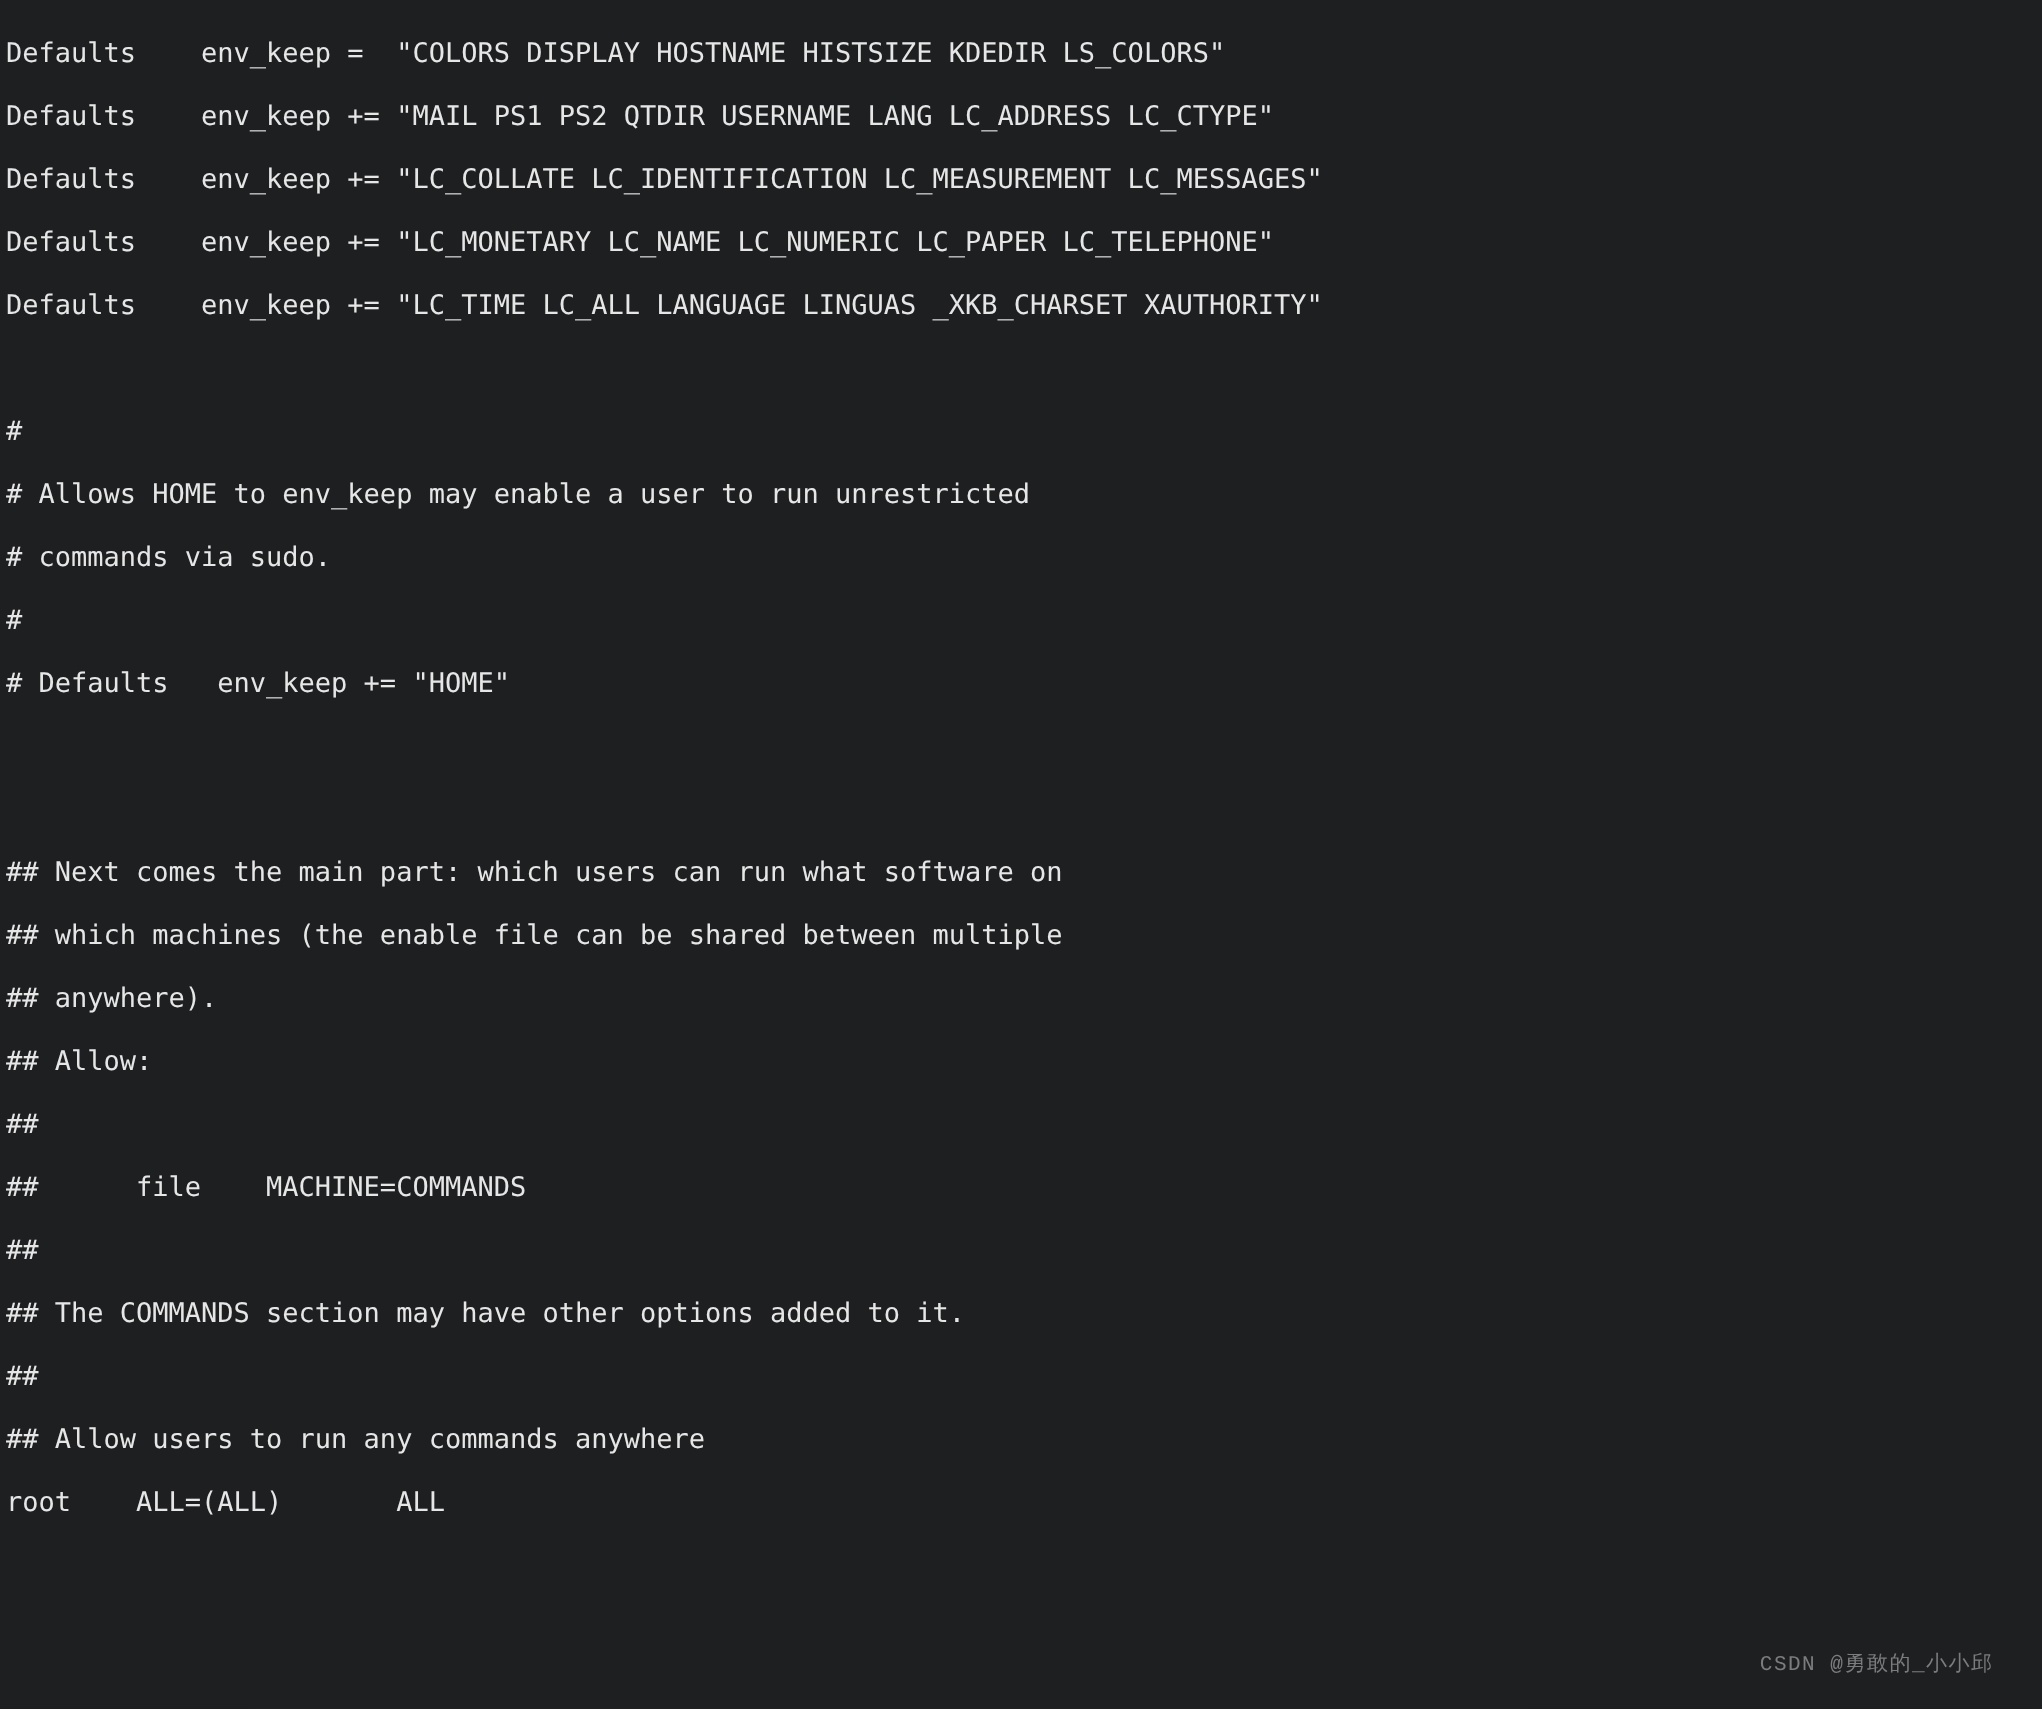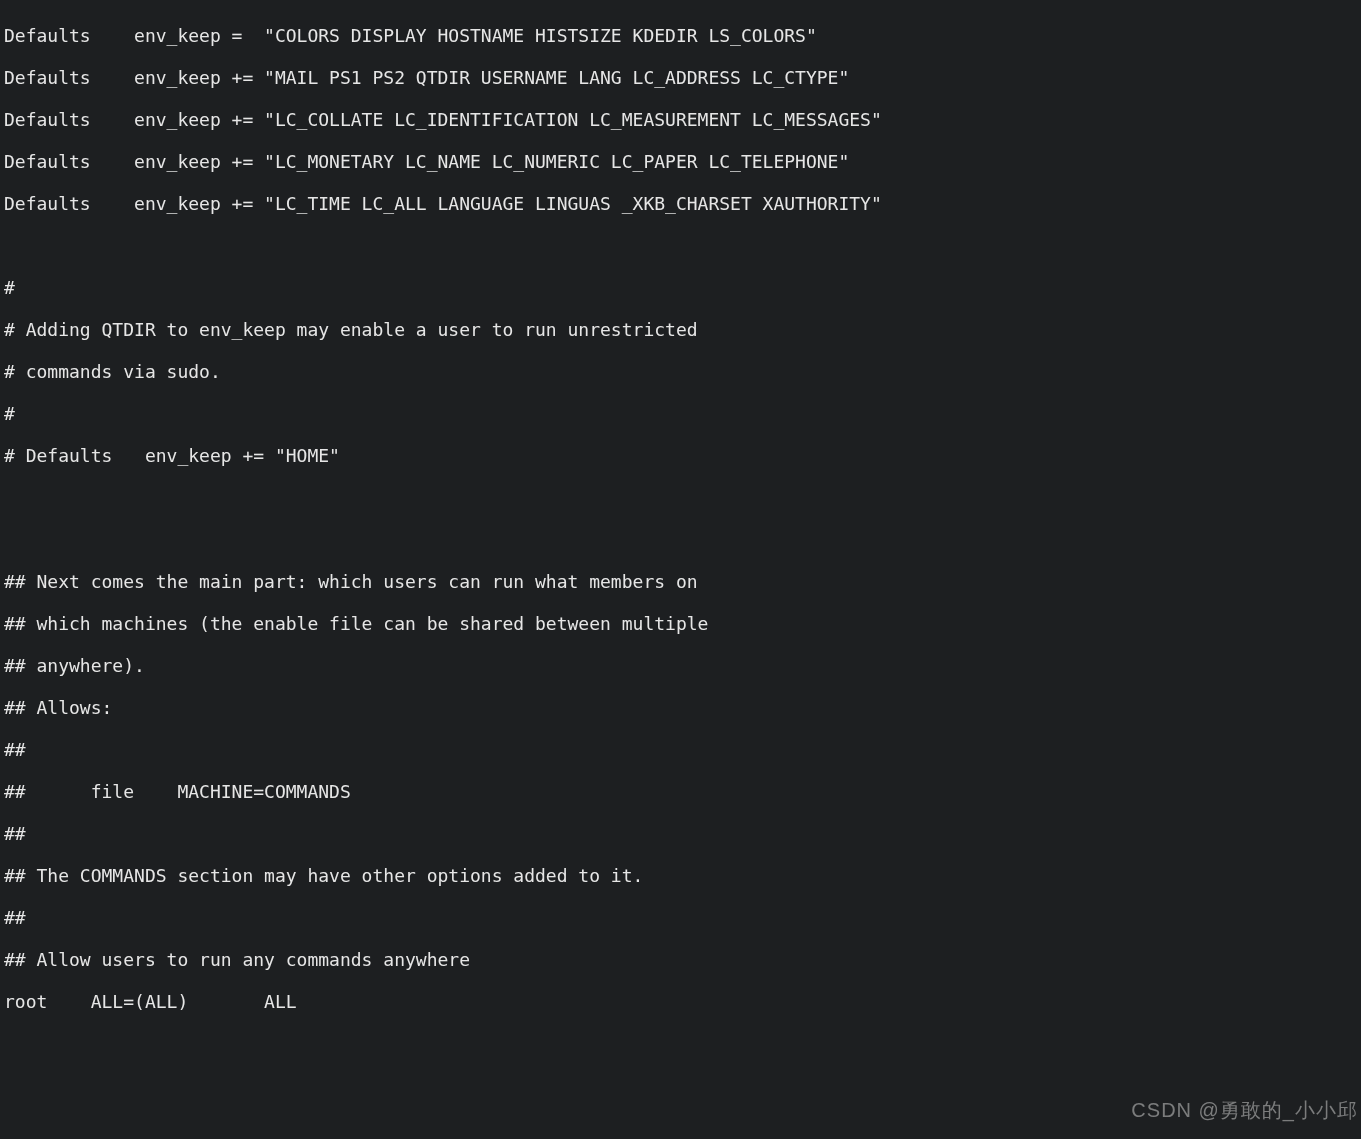--- a/index.html
+++ b/index.html
@@ -14,49 +14,49 @@
     height: 1139px;
     overflow: hidden;
   }
   .terminal {
     white-space: pre;
     padding: 4px 4px 4px 4px;
   }
   .line { display:block; }
   .watermark {
     position: absolute;
-    right: 3px;
+    right: 32px;
     bottom: 18px;
     color: rgba(200,200,200,0.55);
-    font-family: Liberation Sans, sans-serif;
-    font-size: 20px;
+    font-family: Liberation Mono, monospace;
+    font-size: 14px;
     letter-spacing: 1px;
   }
 </style>
 </head>
 <body>
 
 <div class="terminal">
 <span class="line">Defaults    env_keep =  "COLORS DISPLAY HOSTNAME HISTSIZE KDEDIR LS_COLORS"</span>
 <span class="line">Defaults    env_keep += "MAIL PS1 PS2 QTDIR USERNAME LANG LC_ADDRESS LC_CTYPE"</span>
 <span class="line">Defaults    env_keep += "LC_COLLATE LC_IDENTIFICATION LC_MEASUREMENT LC_MESSAGES"</span>
 <span class="line">Defaults    env_keep += "LC_MONETARY LC_NAME LC_NUMERIC LC_PAPER LC_TELEPHONE"</span>
 <span class="line">Defaults    env_keep += "LC_TIME LC_ALL LANGUAGE LINGUAS _XKB_CHARSET XAUTHORITY"</span>
 <span class="line">&nbsp;</span>
 <span class="line">#</span>
-<span class="line"># Adding QTDIR to env_keep may enable a user to run unrestricted</span>
+<span class="line"># Allows HOME to env_keep may enable a user to run unrestricted</span>
 <span class="line"># commands via sudo.</span>
 <span class="line">#</span>
 <span class="line"># Defaults   env_keep += "HOME"</span>
 <span class="line">&nbsp;</span>
 <span class="line">&nbsp;</span>
-<span class="line">## Next comes the main part: which users can run what members on</span>
+<span class="line">## Next comes the main part: which users can run what software on</span>
 <span class="line">## which machines (the enable file can be shared between multiple</span>
 <span class="line">## anywhere).</span>
-<span class="line">## Allows:</span>
+<span class="line">## Allow:</span>
 <span class="line">##</span>
 <span class="line">##      file    MACHINE=COMMANDS</span>
 <span class="line">##</span>
 <span class="line">## The COMMANDS section may have other options added to it.</span>
 <span class="line">##</span>
 <span class="line">## Allow users to run any commands anywhere</span>
 <span class="line">root    ALL=(ALL)       ALL</span>
 <span class="line">&nbsp;</span>
 
 

